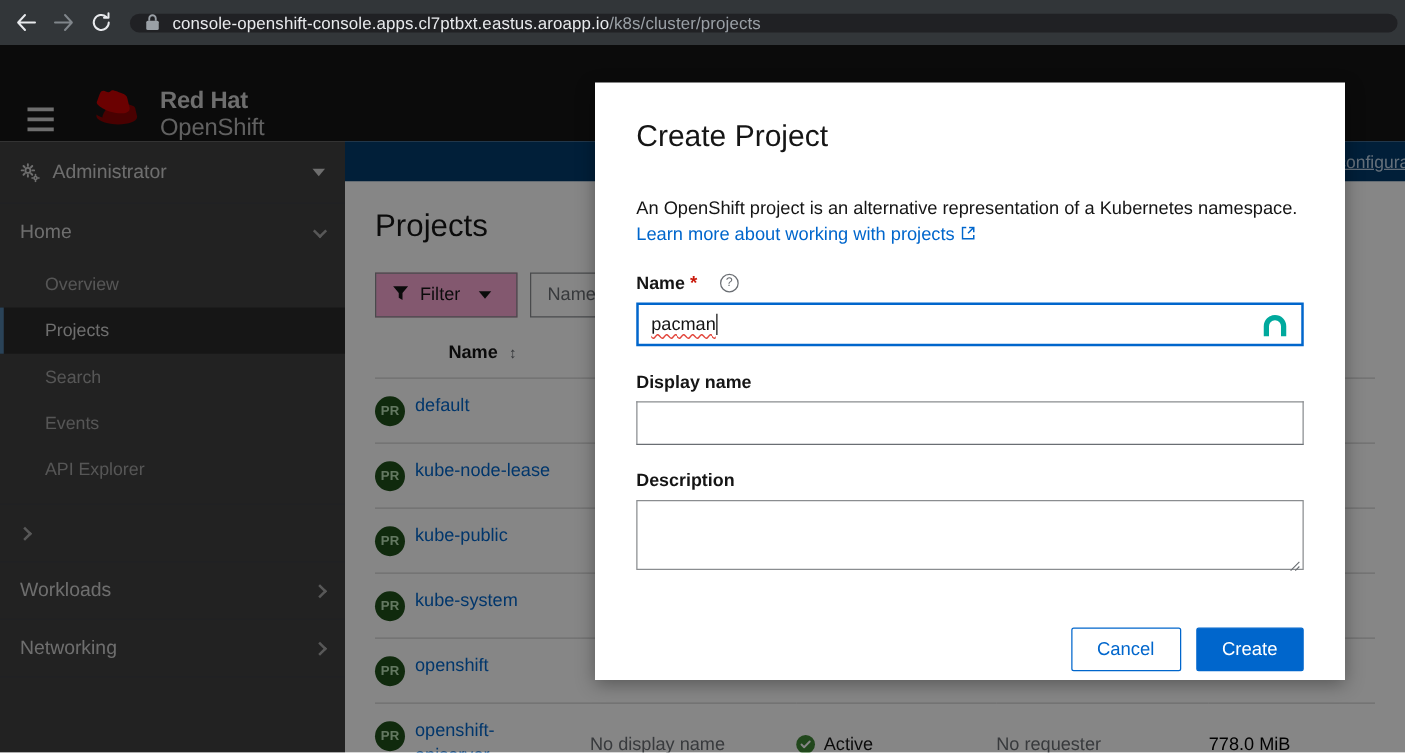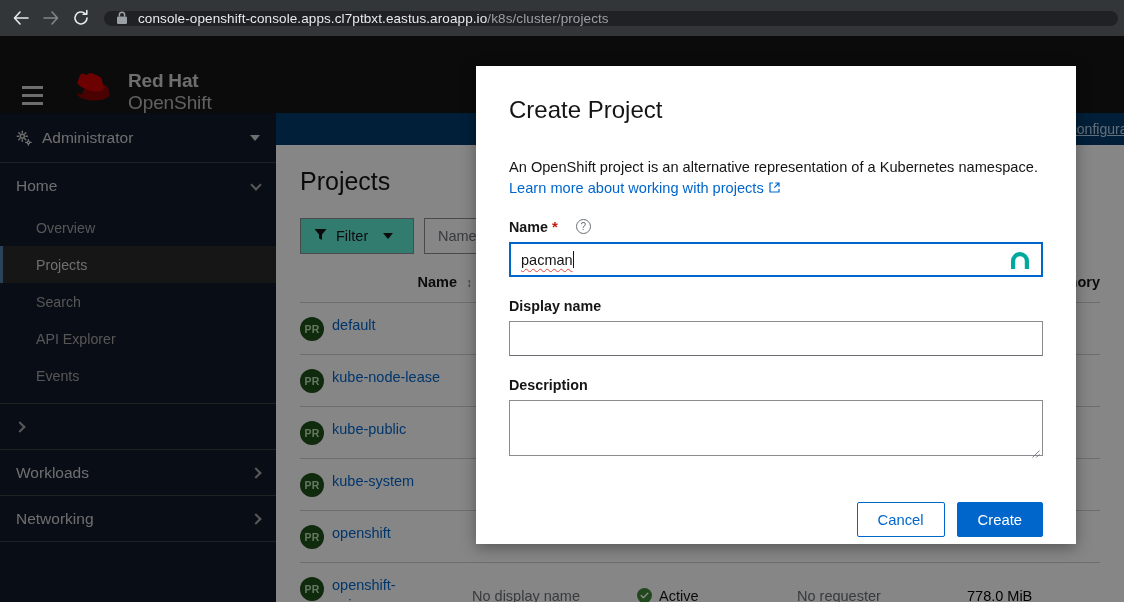--- a/index.html
+++ b/index.html
@@ -78,21 +78,21 @@
     font-size: 19px; font-weight: bold; color: #d2d2d2; letter-spacing: -0.2px;
   }
   .brand-text .l2 {
     font-size: 19px; color: #b8b8b8; letter-spacing: -0.1px;
   }
 
   
   .sidebar {
     position: absolute; top: 77px; left: 0;
     width: 276px; height: 489px;
-    background: #0f172a;
+    background: #404040;
   }
   .perspective {
     height: 50px;
     display: flex; align-items: center;
     padding: 0 16px;
     border-bottom: 1px solid #3c3f42;
   }
   .perspective .gear { margin-right: 10px; display:flex; }
   .perspective .ptitle {
     color: #d2d2d2; font-size: 15.5px; flex: 1 1 auto;
@@ -162,38 +162,38 @@
   }
   .content-inner { padding: 22px 24px 0 24px; }
   .page-title {
     font-size: 25px; font-weight: normal; color: #151515;
     margin-bottom: 22px;
   }
   .toolbar { display: flex; gap: 10px; margin-bottom: 20px; }
   .filter-btn {
     height: 36px; min-width: 114px;
     border: 1px solid #8a8d90;
-    background: #5eead4;
+    background: #f9a8d4;
     display: flex; align-items: center;
     padding: 0 13px; gap: 9px;
     font-size: 14.5px; color: #151515;
   }
   .filter-btn .caret-down { border-top-color: #151515; margin-left: 6px; }
   .name-input {
     height: 36px; width: 210px;
     border: 1px solid #8a8d90;
     background: #ffffff;
     display: flex; align-items: center;
     padding: 0 13px;
     font-size: 14.5px; color: #6a6e73;
   }
 
   table.proj { width: 100%; border-collapse: collapse; }
   table.proj th {
-    text-align: right;
+    text-align: center;
     font-size: 14.5px; font-weight: bold; color: #151515;
     padding: 0 0 12px 0;
     white-space: nowrap;
   }
   table.proj th .sorticon { margin-left: 9px; color: #6a6e73; font-size: 12px; }
   table.proj td {
     padding: 13px 0;
     border-top: 1px solid #d2d2d2;
     font-size: 14.5px;
     vertical-align: middle;
@@ -405,24 +405,24 @@
     <div class="nav-item">
       <span>Overview</span>
     </div>
     <div class="nav-item active">
       <span>Projects</span>
     </div>
     <div class="nav-item">
       <span>Search</span>
     </div>
     <div class="nav-item">
+      <span>Events</span>
+    </div>
+    <div class="nav-item">
       <span>API Explorer</span>
-    </div>
-    <div class="nav-item">
-      <span>Events</span>
     </div>
 
     <div class="nav-divider"></div>
 
     <div class="nav-section-head">
       <span class="chev right"></span>
     </div>
     <div class="nav-section-head">
       <span class="lbl">Workloads</span>
       <span class="chev right"></span>

